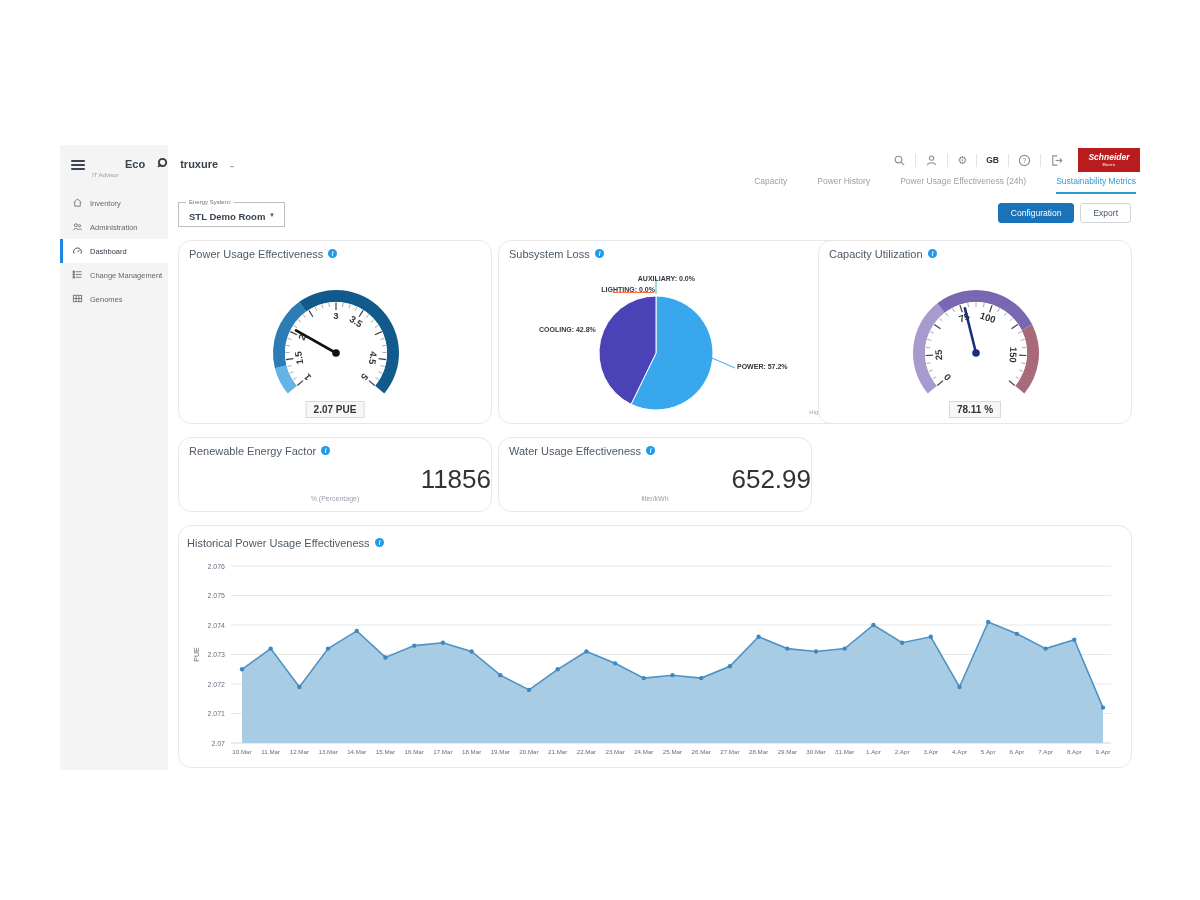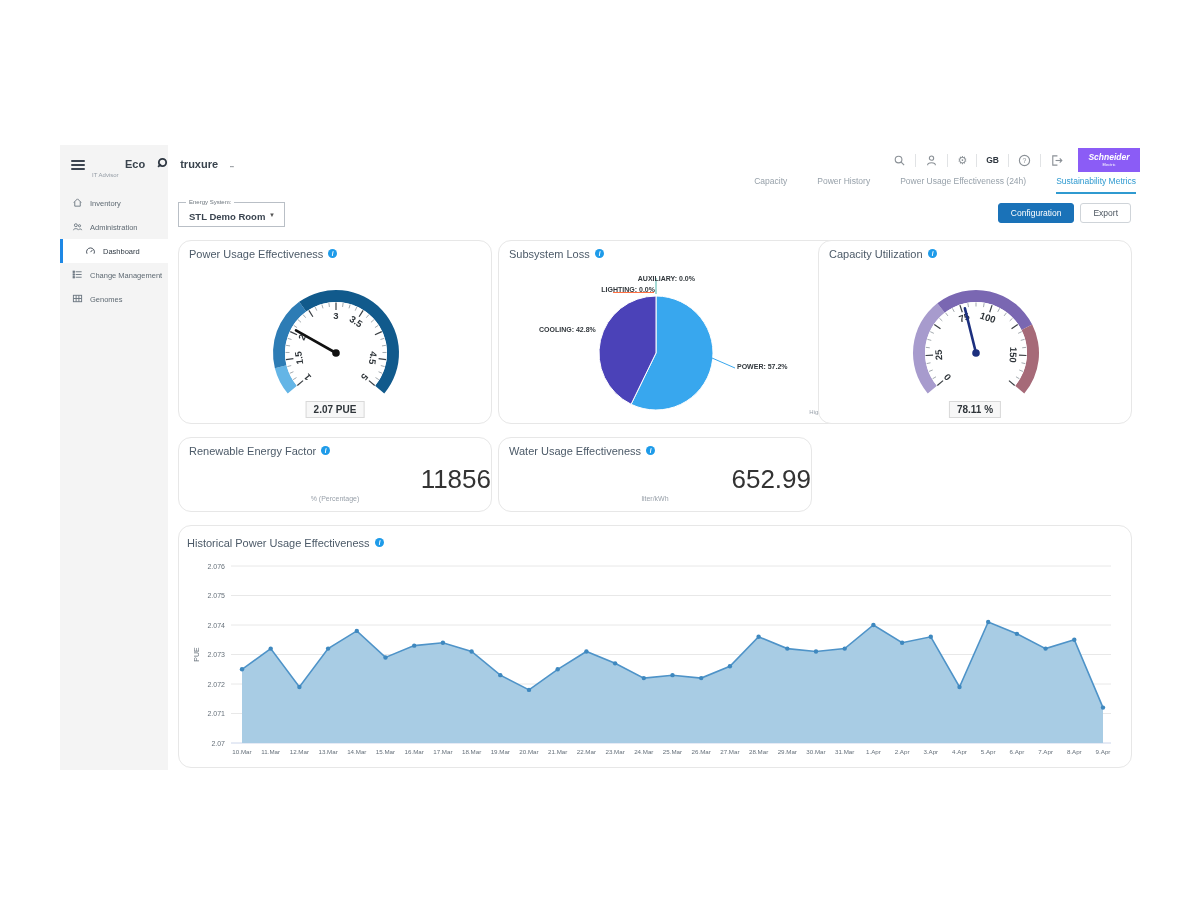--- a/index.html
+++ b/index.html
@@ -9,29 +9,29 @@
   
   #sidebar { position:absolute; left:0; top:0; width:108px; height:625px; background:#f4f4f4; }
   .logo-row { position:absolute; left:11px; top:12px; display:flex; align-items:flex-start; gap:6px; }
   .brand { line-height:1; }
   .brand-top { display:flex; align-items:flex-end; gap:12px; font-weight:bold; font-size:11px; color:#39434d;margin-left:33px; }
   .brand-tm { font-size:4px; vertical-align:super; color:#39434d; }
   .brand-sub { font-size:6px; color:#949ca5; margin-top:2px; }
   .nav { position:absolute; left:0; top:46px; width:108px; }
   .nav-item { position:relative; display:flex; align-items:center; gap:7px; height:24px; padding-left:12px;
               font-size:7.5px; color:#5f6a73; cursor:pointer; }
-  .nav-item.active { background:#ffffff; color:#303a44; border-left:3px solid #1e88e5; padding-left:22px; }
+  .nav-item.active { background:#ffffff; color:#303a44; border-left:3px solid #1e88e5; padding-left:9px; }
   .nav-item svg { flex:0 0 auto; }
 
   
   #topbar { position:absolute; top:2px; right:0; height:26px; display:flex; align-items:center; }
   .tb-ic { padding:0 9px; display:flex; align-items:center; cursor:pointer; }
   .tb-sep { width:1px; height:13px; background:#e1e3e5; }
   .tb-locale { font-size:8.5px; font-weight:bold; color:#2f3740; padding:0 9px; cursor:pointer; }
-  .se-logo { width:62px; height:24px; background:#8b5cf6; color:#fff; margin-left:6px;
+  .se-logo { width:62px; height:24px; background:#b91c1c; color:#fff; margin-left:6px;
              display:flex; flex-direction:column; align-items:center; justify-content:center; cursor:pointer; }
   .se-line1 { font-size:8.5px; font-weight:bold; font-style:italic; line-height:1; }
   .se-line2 { font-size:4px; line-height:1; margin-top:1px; }
 
   
   #tabs { position:absolute; top:31px; right:4px; display:flex; gap:30px; }
   .tab { font-size:8.5px; color:#97a1aa; padding-bottom:6px; cursor:pointer; white-space:nowrap; }
   .tab.active { color:#2f9ad0; border-bottom:2px solid #2f9ad0; }
 
   

